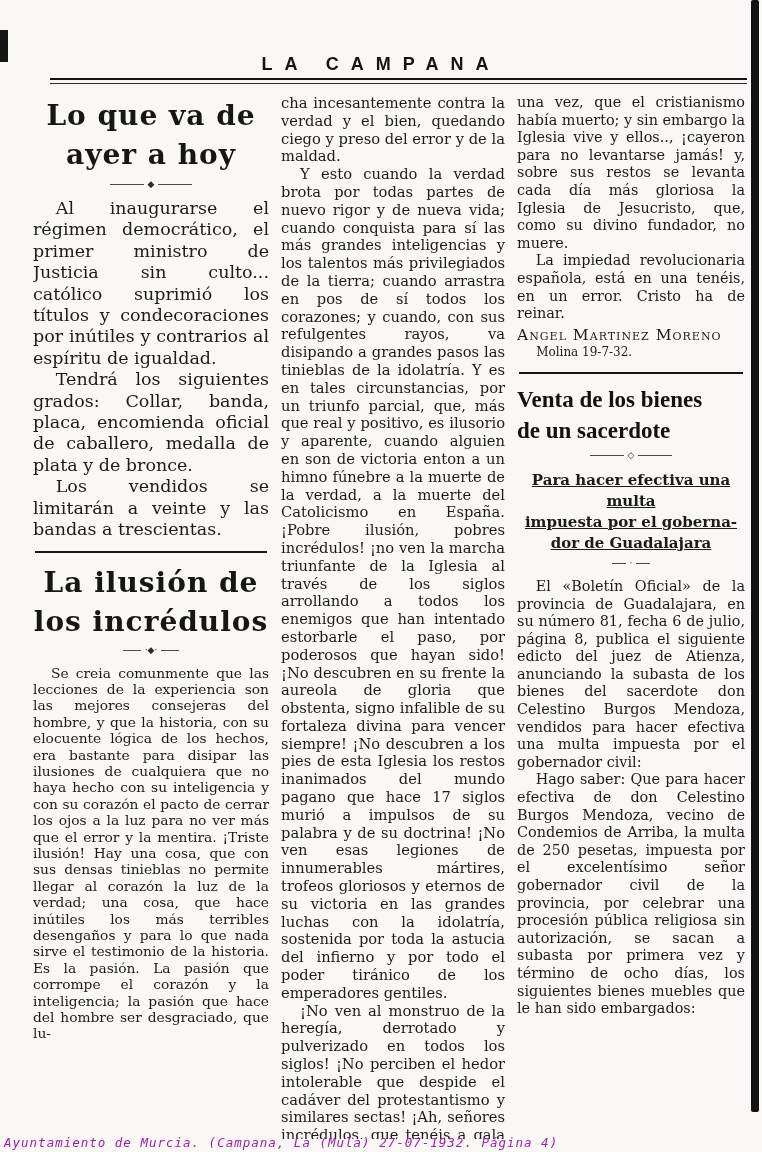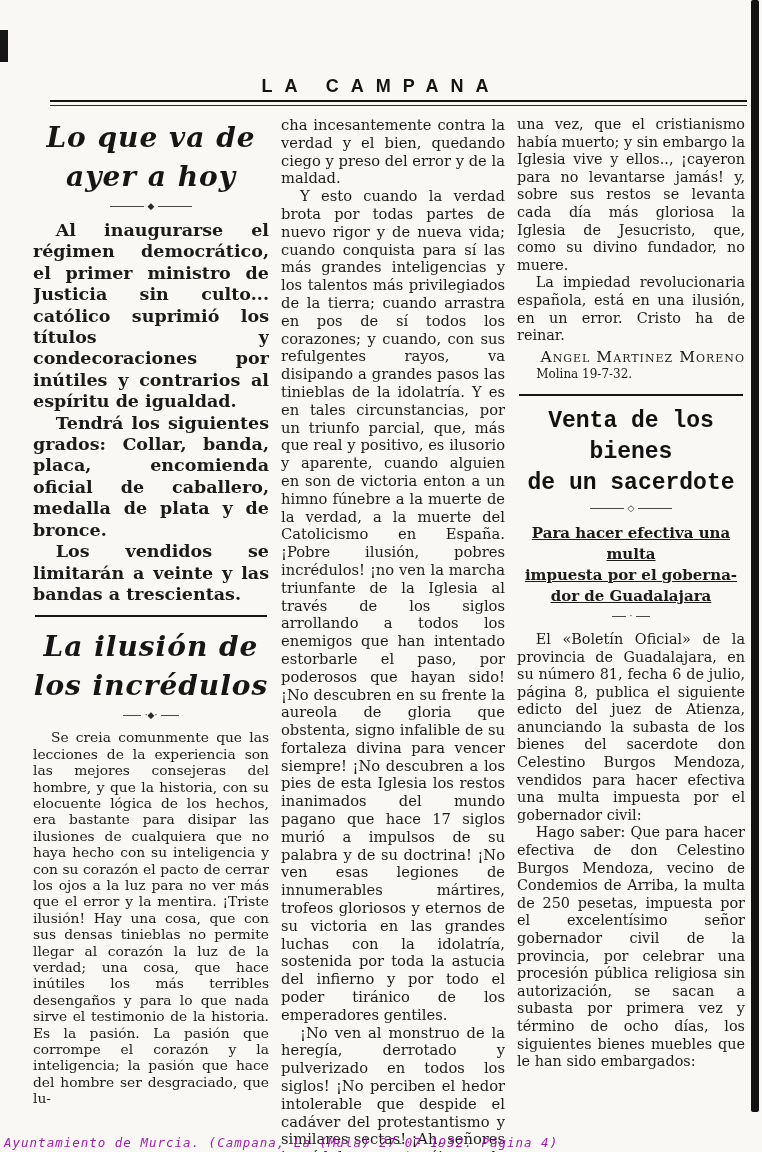--- a/index.html
+++ b/index.html
@@ -11,21 +11,21 @@
     overflow: hidden;
   }
   .page {
     position: absolute; inset: 0;
     background: #f9f8f4;
     color: #1b1b1b;
     overflow: hidden;
   }
   
   .masthead {
-    padding-top: 76px;
+    padding-top: 54px;
     text-align: center;
   }
   .masthead-title {
     font-family: "Liberation Sans", sans-serif;
     font-weight: 700;
     font-size: 18px;
     letter-spacing: 12px;
     color: #141414;
   }
   .masthead-rule {
@@ -57,43 +57,42 @@
   .headline-serif {
     font-family: "DejaVu Serif", serif;
     font-weight: 700;
     font-size: 28px;
     line-height: 39px;
     text-align: center;
     white-space: pre-line;
     letter-spacing: 1px;
     margin: 2px 0 2px 0;
     color: #161616;
-    font-style: italic;
   }
   .headline-sans {
-    font-family: Liberation Mono, monospace;
+    font-family: Liberation Serif, serif;
     font-weight: 700;
     font-size: 23px;
     line-height: 31px;
-    text-align: center;
+    text-align: left;
     white-space: pre-line;
     margin: 10px 0 2px 0;
     color: #121212;
   }
   .subhead {
     font-weight: 700;
     font-size: 15px;
     line-height: 21px;
     text-align: center;
     white-space: pre-line;
     margin: 4px 0 2px 0;
     text-decoration: underline;
   }
   .lead-article {
-    font-weight: 700;
+    font-weight: 400;
     font-size: 17.5px;
     line-height: 21.4px;
   }
   .small-article {
     font-size: 13.8px;
     line-height: 16.4px;
   }
   .section-rule {
     border: none;
     border-top: 2px solid #161616;
@@ -113,21 +112,21 @@
   .ornament .line.short { width: 18px; }
   .ornament .gem {
     font-size: 9px; line-height: 9px; color: #2c2c2c;
   }
   .ornament.tiny .line { width: 14px; }
   
   .signature-author {
     font-variant: small-caps;
     letter-spacing: 1px;
     font-size: 15.5px;
-    text-align: right;
+    text-align: left;
     margin-top: 4px;
   }
   .signature-dateline {
     font-size: 12px;
     text-indent: 1.6em;
     text-align: left;
   }
   
   .footer-caption {
     position: absolute;
@@ -192,21 +191,21 @@
     </div>
 
     <div class="col col-middle">
       <p class="no-indent">cha incesantemente contra la verdad y el bien, quedando ciego y preso del error y de la maldad.</p>
       <p>Y esto cuando la verdad brota por todas partes de nuevo rigor y de nueva vida; cuando conquista para sí las más grandes inteligencias y los talentos más privilegiados de la tierra; cuando arrastra en pos de sí todos los corazones; y cuando, con sus refulgentes rayos, va disipando a grandes pasos las tinieblas de la idolatría. Y es en tales circunstancias, por un triunfo parcial, que, más que real y positivo, es ilusorio y aparente, cuando alguien en son de victoria enton a un himno fúnebre a la muerte de la verdad, a la muerte del Catolicismo en España. ¡Pobre ilusión, pobres incrédulos! ¡no ven la marcha triunfante de la Iglesia al través de los siglos arrollando a todos los enemigos que han intentado estorbarle el paso, por poderosos que hayan sido! ¡No descubren en su frente la aureola de gloria que obstenta, signo infalible de su fortaleza divina para vencer siempre! ¡No descubren a los pies de esta Iglesia los restos inanimados del mundo pagano que hace 17 siglos murió a impulsos de su palabra y de su doctrina! ¡No ven esas legiones de innumerables mártires, trofeos gloriosos y eternos de su victoria en las grandes luchas con la idolatría, sostenida por toda la astucia del infierno y por todo el poder tiránico de los emperadores gentiles.</p>
       <p>¡No ven al monstruo de la heregía, derrotado y pulverizado en todos los siglos! ¡No perciben el hedor intolerable que despide el cadáver del protestantismo y similares sectas! ¡Ah, señores incrédulos, que tenéis a gala vuestra incredulidad y vuestra tiranía hacia la Iglesia! reid, reid ¡mañana lloraréis! También hubo un tiempo en que los paganos de los primeros siglos proclamaron más de</p>
     </div>
 
     <div class="col col-right">
       <p class="no-indent">una vez, que el cristianismo había muerto; y sin embargo la Iglesia vive y ellos.., ¡cayeron para no levantarse jamás! y, sobre sus restos se levanta cada día más gloriosa la Iglesia de Jesucristo, que, como su divino fundador, no muere.</p>
-      <p>La impiedad revolucionaria española, está en una ilusión, en un error. Cristo ha de reinar.</p>
+      <p>La impiedad revolucionaria española, está en una tenéis, en un error. Cristo ha de reinar.</p>
 
       <div class="signature-author">Angel Martinez Moreno</div>
       <div class="signature-dateline">Molina 19-7-32.</div>
 
       <hr class="section-rule">
 
       <div class="headline-sans">Venta de los bienes
 de un sacerdote</div>
       <div class="ornament">
         <span class="line"></span>

